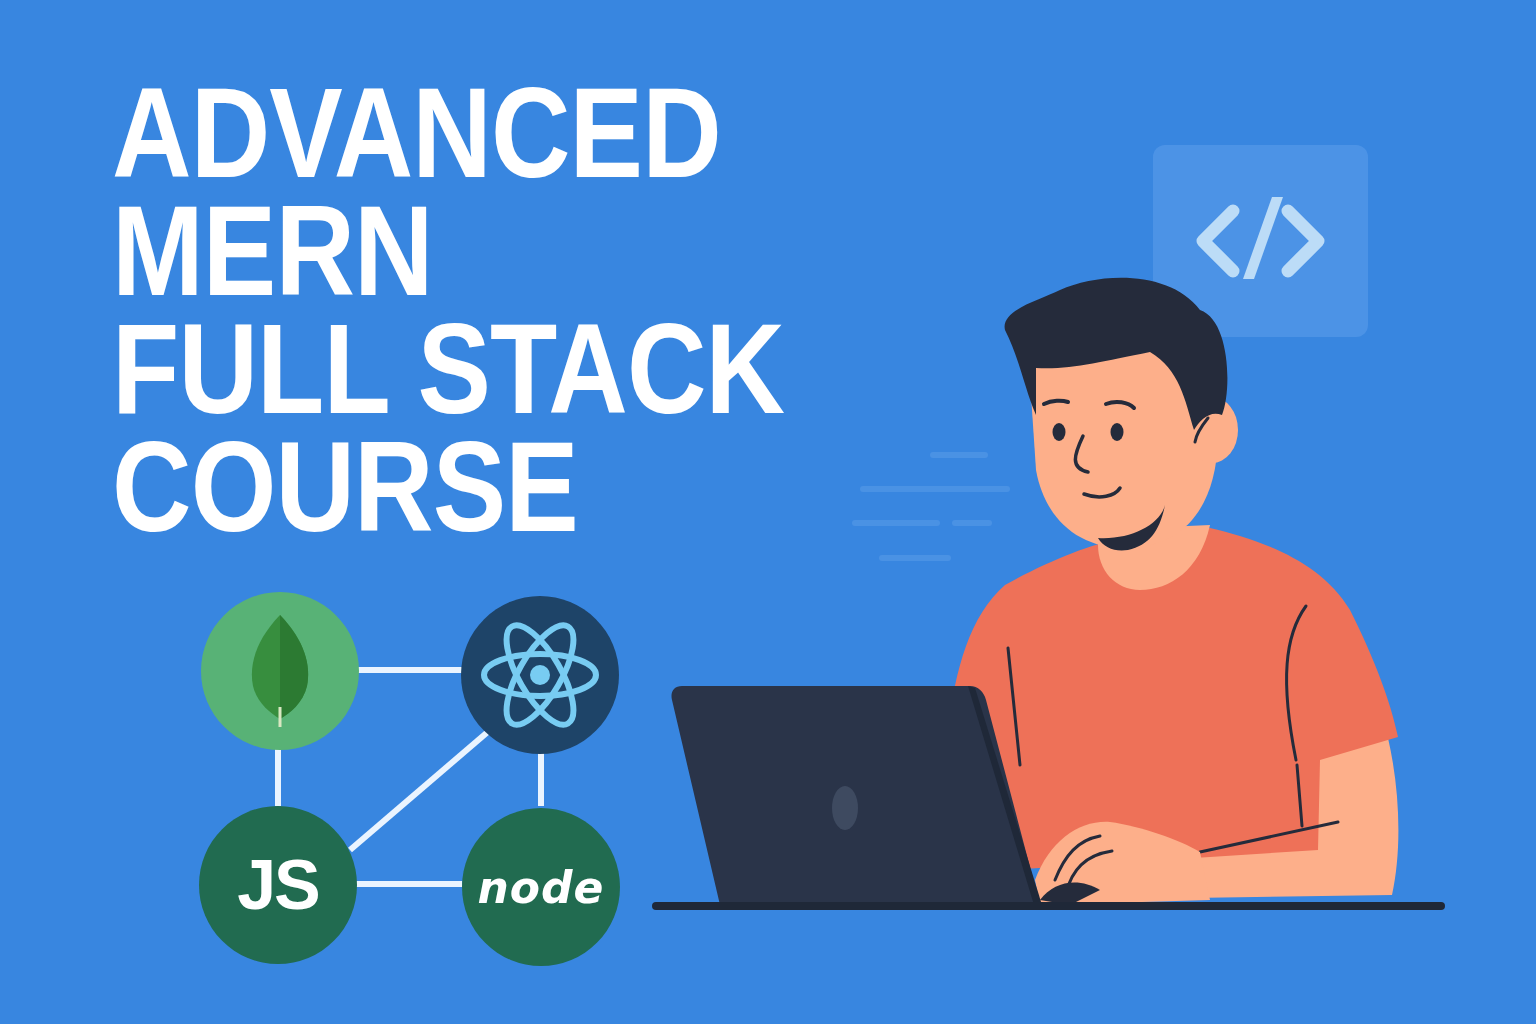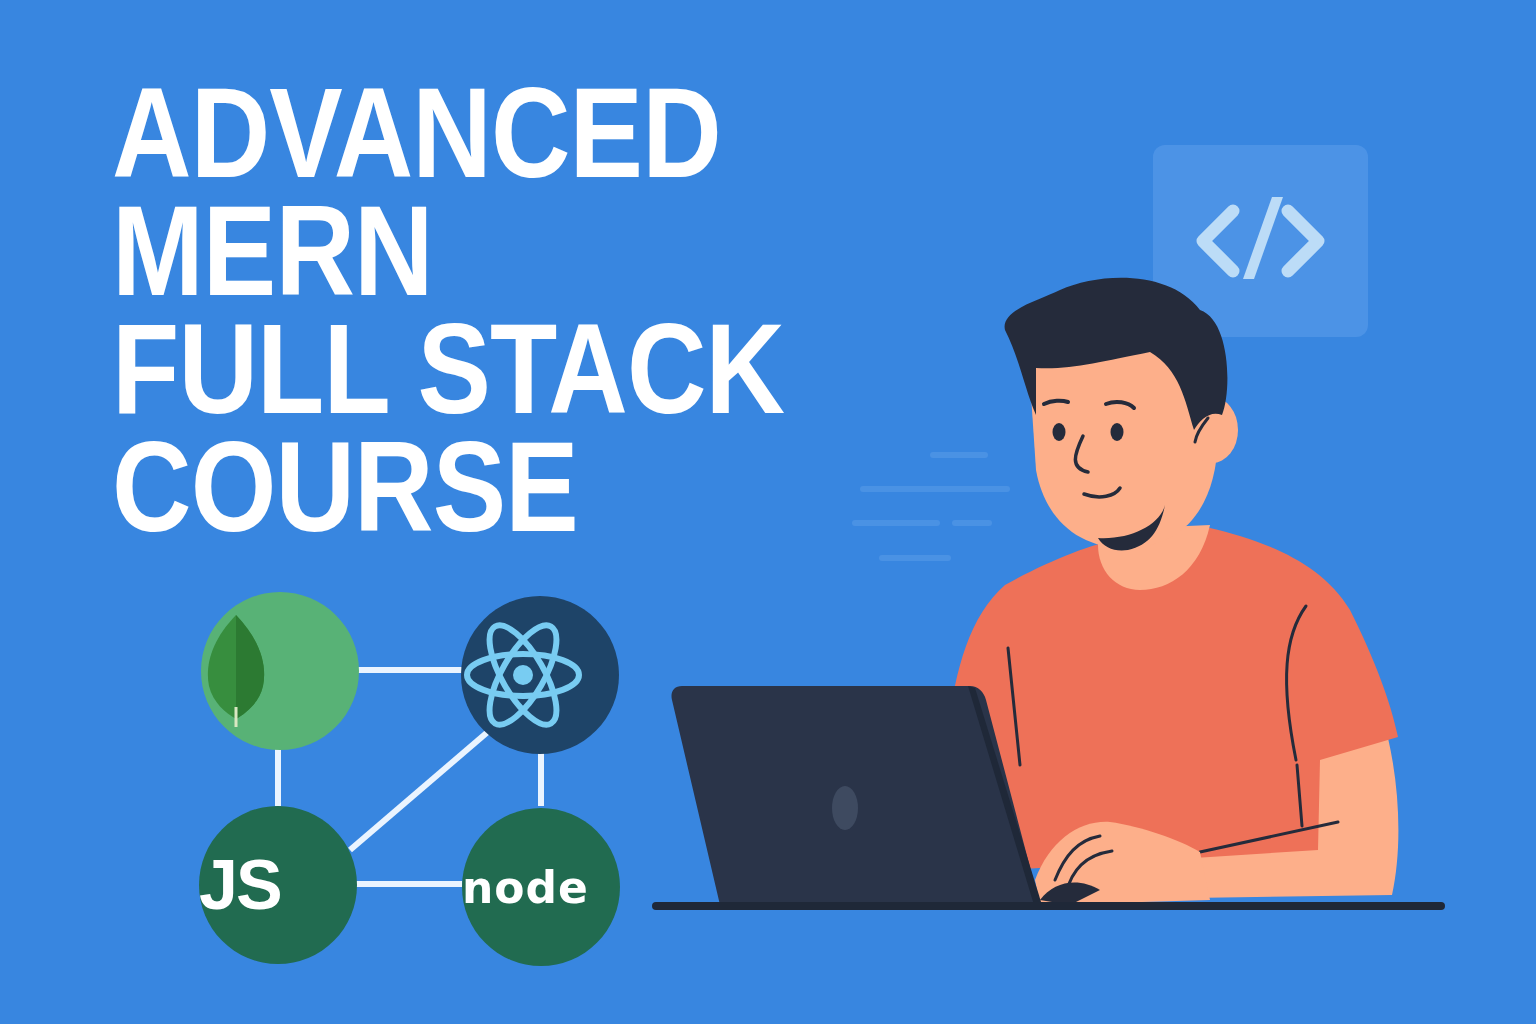--- a/index.html
+++ b/index.html
@@ -28,21 +28,21 @@
       width: 215px; height: 192px;
       border-radius: 12px;
       background: #4c93e6;
     }
     .speed-line {
       position: absolute; height: 6px; border-radius: 3px;
       background: #4a92e4;
     }
     .tech-node {
       position: absolute; width: 158px; height: 158px; border-radius: 50%;
-      display: flex; align-items: center; justify-content: flex-start;
+      display: flex; align-items: center; justify-content: center;
     }
     .js-label {
       color: #fff; font-weight: 700; font-size: 70px;
       font-family: "Liberation Sans", sans-serif; letter-spacing: -2px;
     }
     .node-label {
       color: #fff; font-weight: 700; font-size: 44px;
       font-family: "DejaVu Sans", sans-serif; letter-spacing: 1px;
     }
   </style>
@@ -100,21 +100,21 @@
         <ellipse rx="56" ry="21" transform="rotate(120)"></ellipse>
       </g>
       <circle r="10" fill="#78ccf2"></circle>
     </svg>
   </div>
 
   <div class="tech-node" style="left:199px;top:806px;background:#216b50;">
     <span class="js-label">JS</span>
   </div>
 
-  <div class="tech-node" style="left:462px;top:808px;background:#216b50;">
+  <div class="tech-node" style="left:462px;top:808px;background:#216b50;font-style:italic;">
     <span class="node-label">node</span>
   </div>
 
   <svg style="position:absolute;left:0;top:0;" width="1536" height="1024">
 
     <path d="M1318 742 L1388 738 C1400 790 1402 850 1392 895 L1190 898 L1190 845 C1240 830 1290 812 1318 790 Z" fill="#fdaf8a"></path>
 
     <path d="M1005 585 C1050 560 1090 545 1115 540 L1210 528 C1260 540 1320 560 1350 610 C1375 660 1390 700 1398 737 L1320 760 L1318 850 L1010 870 L1000 760 L948 730 C955 670 970 615 1005 585 Z" fill="#ee7158"></path>
 
     <path d="M1098 530 L1210 525 C1200 570 1170 590 1140 590 C1115 590 1098 570 1098 545 Z" fill="#fdaf8a"></path>

